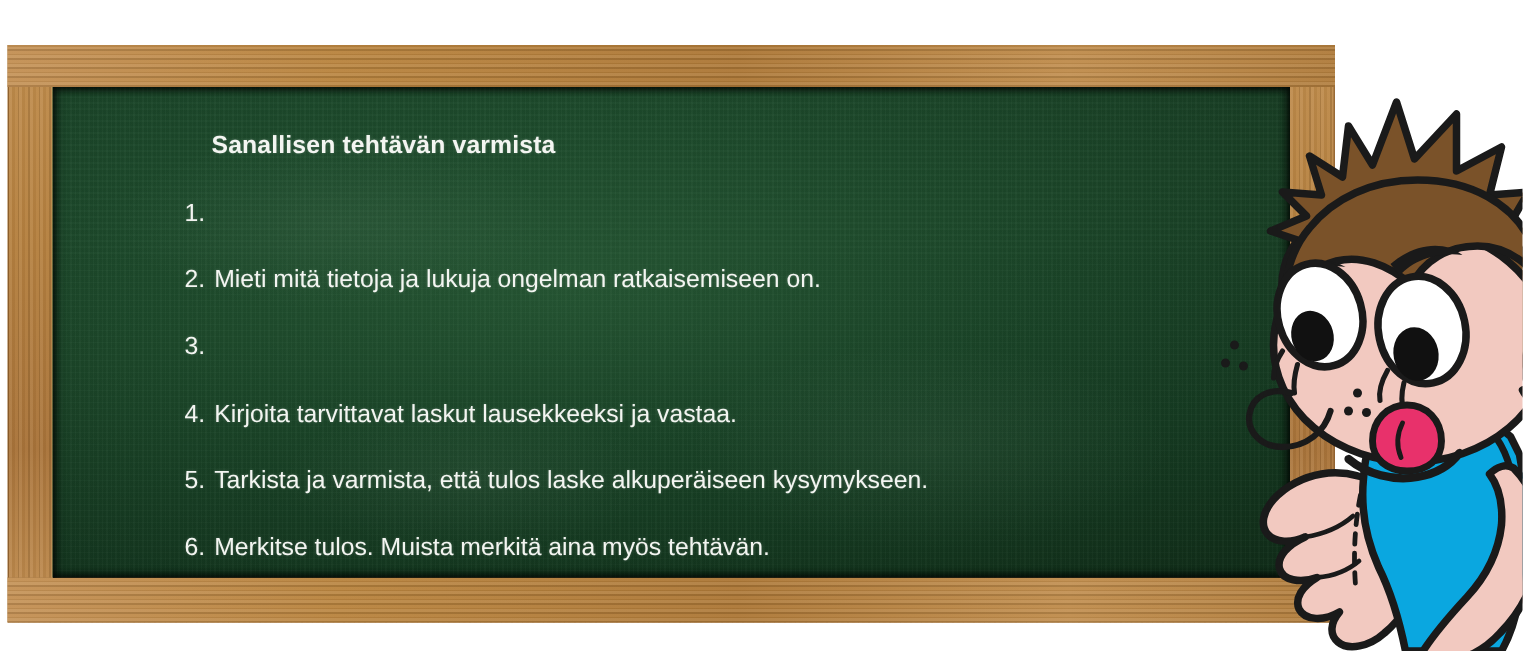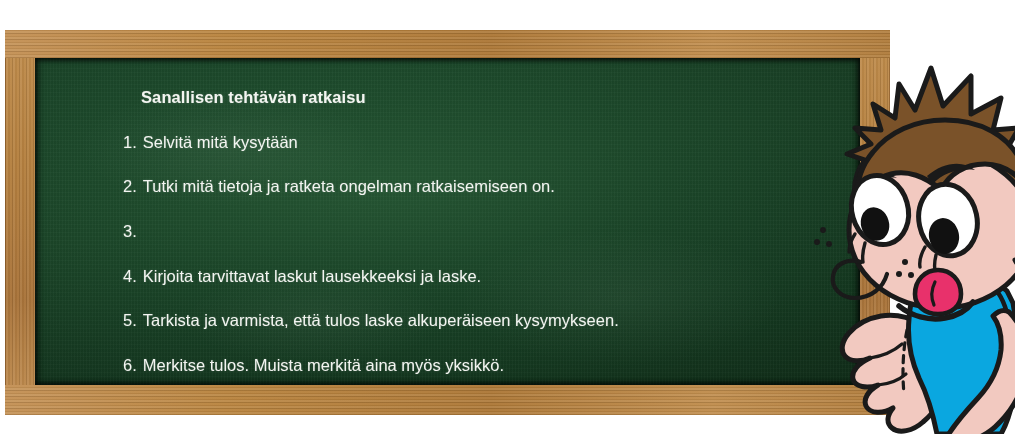--- a/index.html
+++ b/index.html
@@ -97,44 +97,43 @@
   <div class="board-frame">
     <div class="rail top"></div>
     <div class="rail bottom"></div>
 
     <div class="board">
       <div class="chalk-smudge" style="left:40px;top:30px;width:300px;height:120px;"></div>
       <div class="chalk-smudge" style="left:420px;top:170px;width:330px;height:140px;"></div>
       <div class="chalk-smudge" style="left:150px;top:210px;width:260px;height:100px;"></div>
 
       <div class="board-text">
-        <p class="lesson-title">Sanallisen tehtävän ratkaisu</p>
+        <p class="lesson-title">Sanallisen tehtävän varmista</p>
         <ul class="step-list">
           <li class="step-item">
             <span class="step-num">1.</span>
-            <span class="step-text">Selvitä mitä kysytään</span>
           </li>
           <li class="step-item">
             <span class="step-num">2.</span>
-            <span class="step-text">Tutki mitä tietoja ja ratketa ongelman ratkaisemiseen on.</span>
+            <span class="step-text">Mieti mitä tietoja ja lukuja ongelman ratkaisemiseen on.</span>
           </li>
           <li class="step-item">
             <span class="step-num">3.</span>
           </li>
           <li class="step-item">
             <span class="step-num">4.</span>
-            <span class="step-text">Kirjoita tarvittavat laskut lausekkeeksi ja laske.</span>
+            <span class="step-text">Kirjoita tarvittavat laskut lausekkeeksi ja vastaa.</span>
           </li>
           <li class="step-item">
             <span class="step-num">5.</span>
             <span class="step-text">Tarkista ja varmista, että tulos laske alkuperäiseen kysymykseen.</span>
           </li>
           <li class="step-item">
             <span class="step-num">6.</span>
-            <span class="step-text">Merkitse tulos. Muista merkitä aina myös yksikkö.</span>
+            <span class="step-text">Merkitse tulos. Muista merkitä aina myös tehtävän.</span>
           </li>
         </ul>
       </div>
     </div>
   </div>
 
   <div class="boy">
     <svg viewBox="0 0 226 446" xmlns="http://www.w3.org/2000/svg">
       <g stroke="#1a1a1a" stroke-width="5" stroke-linejoin="round" stroke-linecap="round">
 

